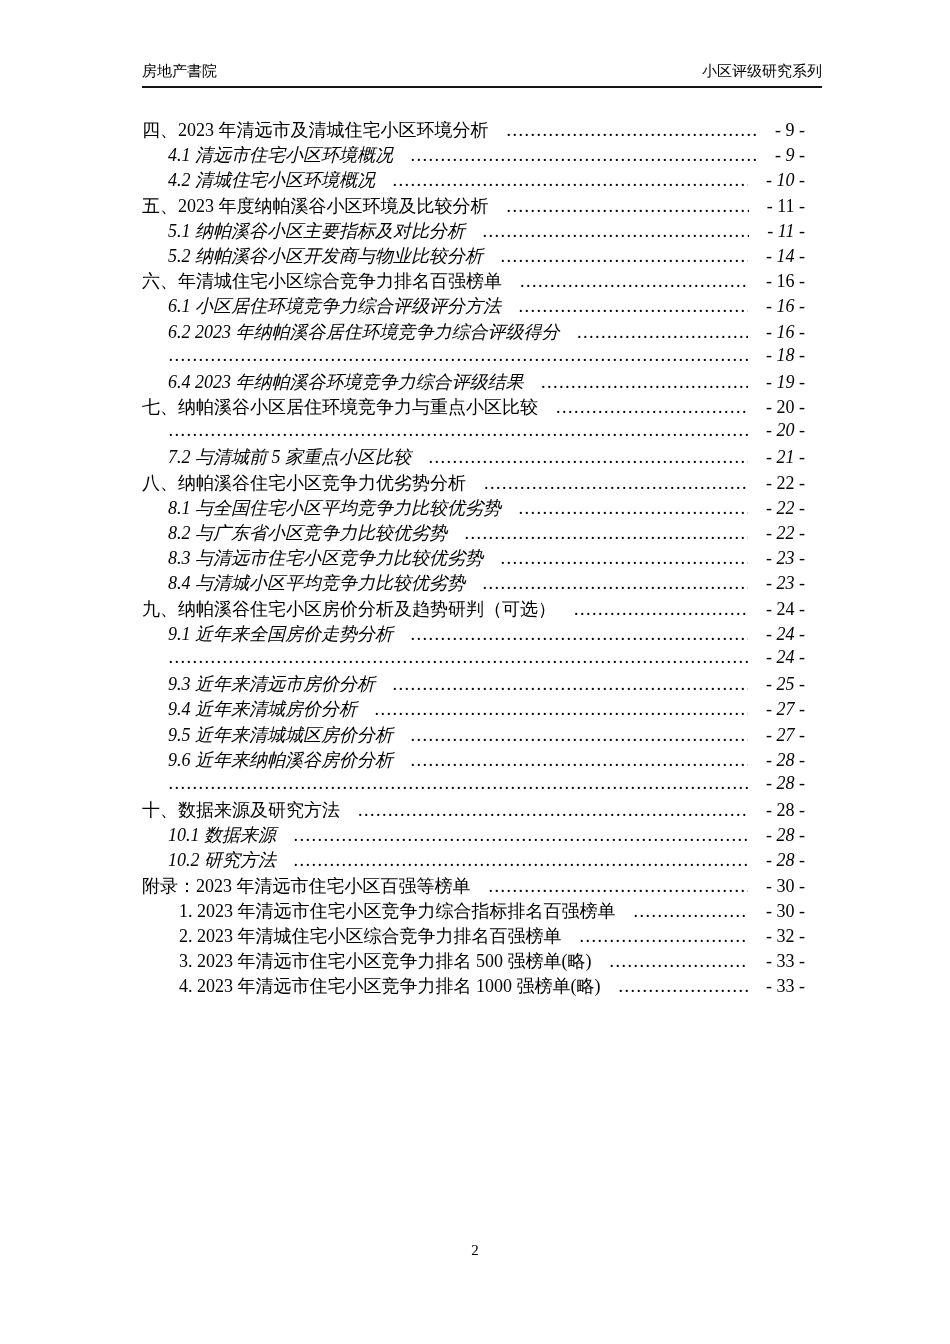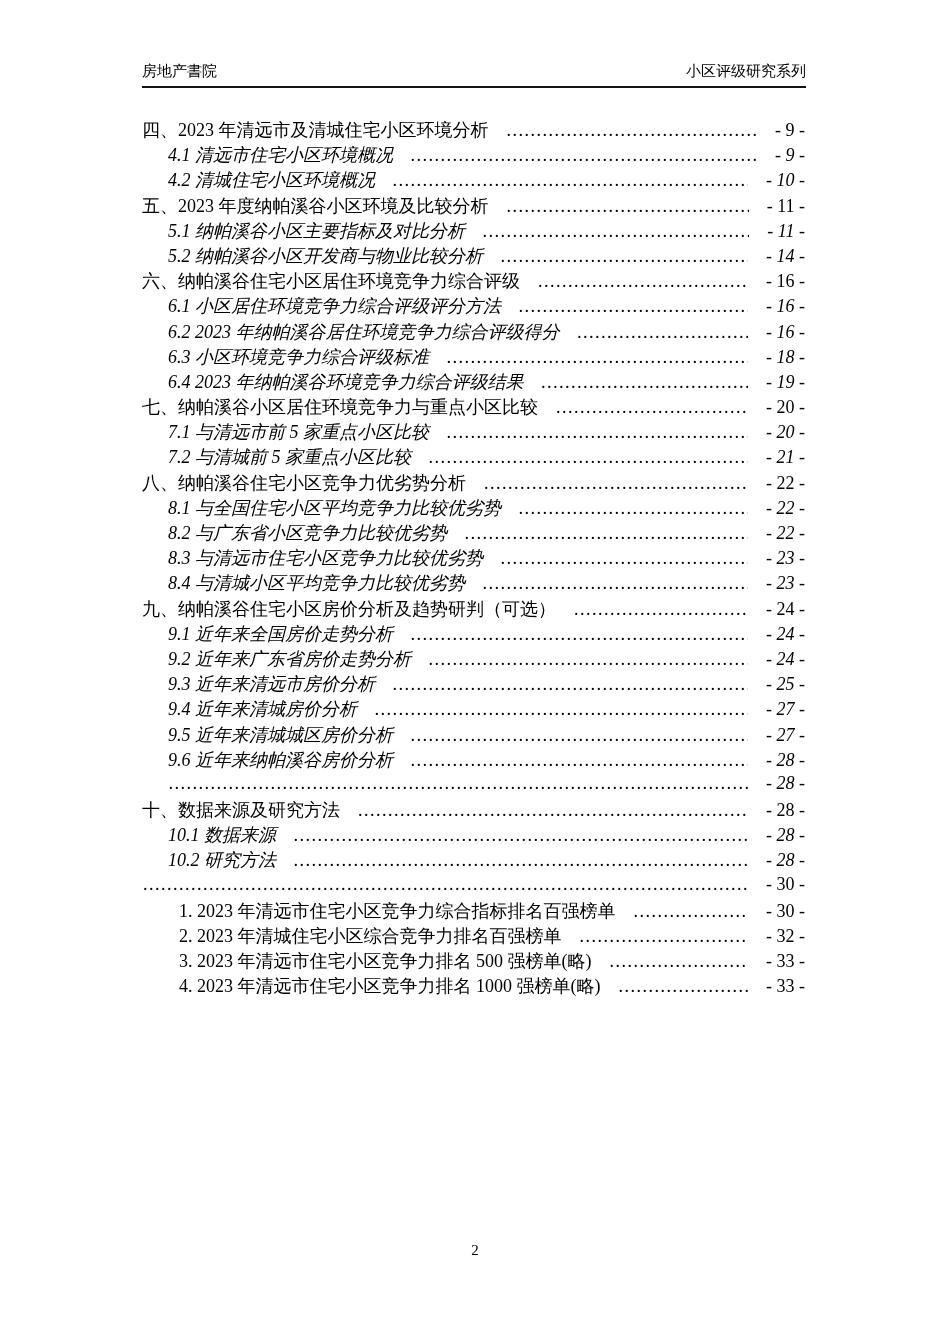--- a/index.html
+++ b/index.html
@@ -12,21 +12,21 @@
     width: 950px;
     height: 1344px;
     font-family: "Liberation Serif", "DejaVu Serif", serif;
     color: #000000;
     overflow: hidden;
   }
   .page-header {
     position: absolute;
     top: 62px;
     left: 142px;
-    right: 144px;
+    right: 128px;
     display: flex;
     justify-content: space-between;
     align-items: flex-end;
     font-size: 15px;
     line-height: 18px;
     padding-bottom: 6px;
     border-bottom: 2.5px solid #141414;
   }
   .toc {
     position: absolute;
@@ -99,51 +99,49 @@
       <span class="toc-label">5.1 纳帕溪谷小区主要指标及对比分析</span>
       <span class="toc-dots">............................................................................................................................................................................................................................</span>
       <span class="toc-page">- 11 -</span>
     </div>
     <div class="toc-row level-2">
       <span class="toc-label">5.2 纳帕溪谷小区开发商与物业比较分析</span>
       <span class="toc-dots">............................................................................................................................................................................................................................</span>
       <span class="toc-page">- 14 -</span>
     </div>
     <div class="toc-row level-1">
-      <span class="toc-label">六、纳帕溪谷住宅小区居住环境竞争力综合评级</span>
+      <span class="toc-label">六、年清城住宅小区综合竞争力排名百强榜单</span>
       <span class="toc-dots">............................................................................................................................................................................................................................</span>
       <span class="toc-page">- 16 -</span>
     </div>
     <div class="toc-row level-2">
       <span class="toc-label">6.1 小区居住环境竞争力综合评级评分方法</span>
       <span class="toc-dots">............................................................................................................................................................................................................................</span>
       <span class="toc-page">- 16 -</span>
     </div>
     <div class="toc-row level-2">
       <span class="toc-label">6.2 2023 年纳帕溪谷居住环境竞争力综合评级得分</span>
       <span class="toc-dots">............................................................................................................................................................................................................................</span>
       <span class="toc-page">- 16 -</span>
     </div>
     <div class="toc-row level-2">
-      <span class="toc-label">6.3 小区环境竞争力综合评级标准</span>
       <span class="toc-dots">............................................................................................................................................................................................................................</span>
       <span class="toc-page">- 18 -</span>
     </div>
     <div class="toc-row level-2">
       <span class="toc-label">6.4 2023 年纳帕溪谷环境竞争力综合评级结果</span>
       <span class="toc-dots">............................................................................................................................................................................................................................</span>
       <span class="toc-page">- 19 -</span>
     </div>
     <div class="toc-row level-1">
       <span class="toc-label">七、纳帕溪谷小区居住环境竞争力与重点小区比较</span>
       <span class="toc-dots">............................................................................................................................................................................................................................</span>
       <span class="toc-page">- 20 -</span>
     </div>
     <div class="toc-row level-2">
-      <span class="toc-label">7.1 与清远市前 5 家重点小区比较</span>
       <span class="toc-dots">............................................................................................................................................................................................................................</span>
       <span class="toc-page">- 20 -</span>
     </div>
     <div class="toc-row level-2">
       <span class="toc-label">7.2 与清城前 5 家重点小区比较</span>
       <span class="toc-dots">............................................................................................................................................................................................................................</span>
       <span class="toc-page">- 21 -</span>
     </div>
     <div class="toc-row level-1">
       <span class="toc-label">八、纳帕溪谷住宅小区竞争力优劣势分析</span>
@@ -174,21 +172,20 @@
       <span class="toc-label">九、纳帕溪谷住宅小区房价分析及趋势研判（可选）</span>
       <span class="toc-dots">............................................................................................................................................................................................................................</span>
       <span class="toc-page">- 24 -</span>
     </div>
     <div class="toc-row level-2">
       <span class="toc-label">9.1 近年来全国房价走势分析</span>
       <span class="toc-dots">............................................................................................................................................................................................................................</span>
       <span class="toc-page">- 24 -</span>
     </div>
     <div class="toc-row level-2">
-      <span class="toc-label">9.2 近年来广东省房价走势分析</span>
       <span class="toc-dots">............................................................................................................................................................................................................................</span>
       <span class="toc-page">- 24 -</span>
     </div>
     <div class="toc-row level-2">
       <span class="toc-label">9.3 近年来清远市房价分析</span>
       <span class="toc-dots">............................................................................................................................................................................................................................</span>
       <span class="toc-page">- 25 -</span>
     </div>
     <div class="toc-row level-2">
       <span class="toc-label">9.4 近年来清城房价分析</span>
@@ -218,20 +215,21 @@
       <span class="toc-label">10.1 数据来源</span>
       <span class="toc-dots">............................................................................................................................................................................................................................</span>
       <span class="toc-page">- 28 -</span>
     </div>
     <div class="toc-row level-2">
       <span class="toc-label">10.2 研究方法</span>
       <span class="toc-dots">............................................................................................................................................................................................................................</span>
       <span class="toc-page">- 28 -</span>
     </div>
     <div class="toc-row level-1">
+      <span class="toc-label">附录：2023 年清远市住宅小区百强等榜单</span>
       <span class="toc-dots">............................................................................................................................................................................................................................</span>
       <span class="toc-page">- 30 -</span>
     </div>
     <div class="toc-row level-3">
       <span class="toc-label">1.  2023 年清远市住宅小区竞争力综合指标排名百强榜单</span>
       <span class="toc-dots">............................................................................................................................................................................................................................</span>
       <span class="toc-page">- 30 -</span>
     </div>
     <div class="toc-row level-3">
       <span class="toc-label">2.  2023 年清城住宅小区综合竞争力排名百强榜单</span>

